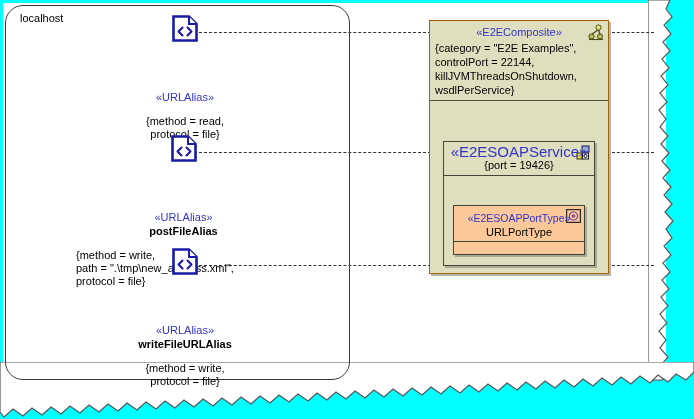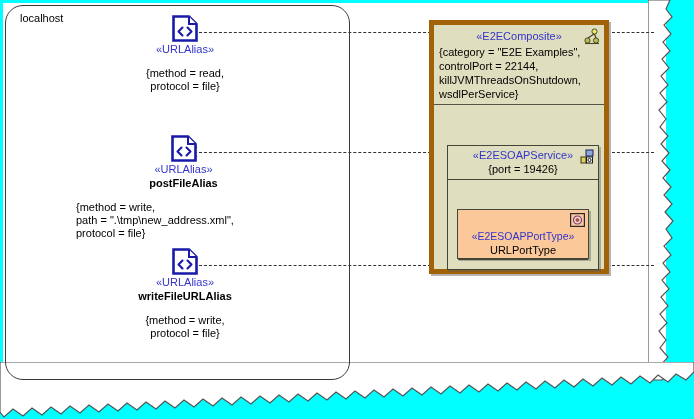--- a/index.html
+++ b/index.html
@@ -78,20 +78,21 @@
     display: flex;
     justify-content: center;
     align-items: flex-start;
     height: 28px;
   }
   .stereo {
     font-size: 11px;
     color: #3333cc;
     line-height: 13px;
     white-space: nowrap;
+    margin-top: 48px;
   }
   .elname {
     font-size: 11px;
     font-weight: bold;
     color: #000000;
     line-height: 14px;
     white-space: nowrap;
   }
   .props {
     font-size: 11px;
@@ -116,21 +117,21 @@
   }
 
   
   #composite {
     position: absolute;
     left: 429px;
     top: 20px;
     width: 180px;
     height: 254px;
     background: #dfdfbf;
-    border: 5px solid #a16207;
+    border: 1px solid #a16207;
     box-sizing: border-box;
     box-shadow: 2px 2px 0 rgba(90,90,80,0.45);
   }
   .comp-header {
     padding-top: 4px;
     text-align: center;
   }
   .comp-stereo {
     font-size: 11px;
     color: #3333cc;
@@ -165,21 +166,21 @@
     border: 1px solid #444438;
     box-sizing: border-box;
     box-shadow: 2px 2px 0 rgba(90,90,80,0.4);
   }
   .svc-head {
     position: relative;
     text-align: center;
     padding-top: 3px;
   }
   .svc-stereo {
-    font-size: 11px;
+    font-size: 15px;
     color: #3333cc;
     line-height: 13px;
   }
   .svc-name {
     font-size: 11px;
     font-weight: bold;
     line-height: 14px;
   }
   .svc-props {
     font-size: 11px;
@@ -199,21 +200,21 @@
     width: 132px;
     height: 50px;
     background: #fbc89a;
     border: 1px solid #444438;
     box-sizing: border-box;
     box-shadow: 2px 2px 0 rgba(90,90,80,0.4);
   }
   .pt-head {
     position: relative;
     text-align: center;
-    padding-top: 20px;
+    padding-top: 6px;
   }
   .pt-stereo {
     font-size: 10.5px;
     color: #3333cc;
     line-height: 13px;
   }
   .pt-name {
     font-size: 11px;
     font-weight: normal;
     line-height: 14px;

